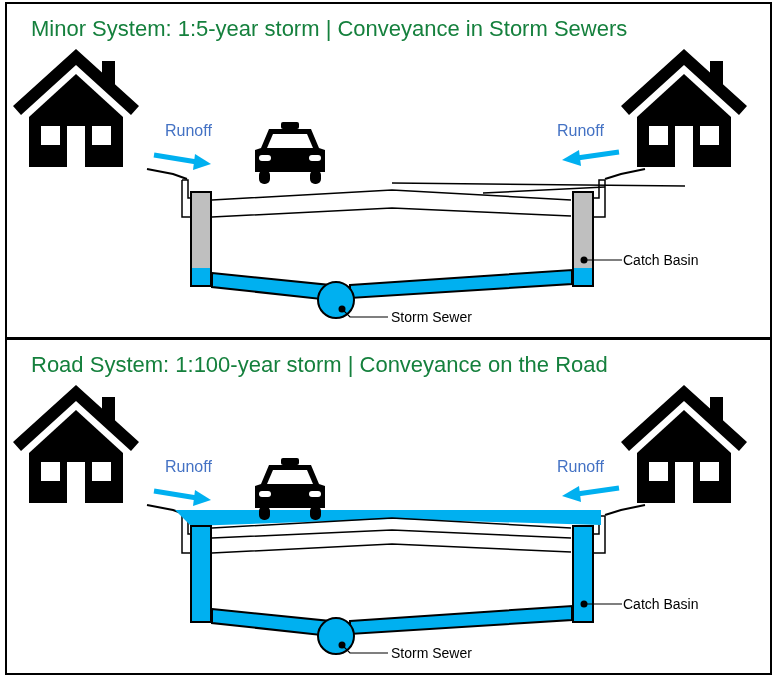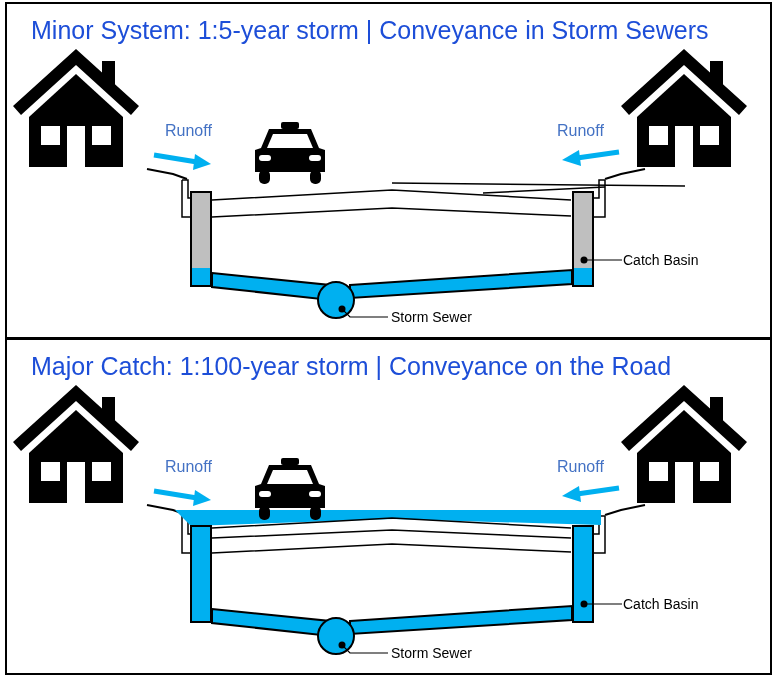--- a/index.html
+++ b/index.html
@@ -1,20 +1,20 @@
 <!DOCTYPE html>
 <html><head>
 <meta charset="utf-8">
 <style>
   html,body{margin:0;padding:0;background:#fff;}
   body{width:777px;height:678px;position:relative;overflow:hidden;font-family:"Liberation Sans",sans-serif;}
   .panel{position:absolute;left:5px;width:767px;border:2px solid #000;background:#fff;box-sizing:border-box;}
   #panel-minor{top:2px;height:337px;}
   #panel-major{top:338px;height:337px;}
-  .panel-title{position:absolute;left:24px;top:12px;font-size:25px;color:#1d4ed8;white-space:nowrap;}
+  .panel-title{position:absolute;left:24px;top:12px;font-size:22px;color:#15803d;white-space:nowrap;}
   .panel svg{position:absolute;left:-2px;top:-2px;}
   .lbl{font-family:"Liberation Sans",sans-serif;}
 </style>
 </head>
 <body>
 
 <div class="panel" id="panel-minor">
   <svg width="767" height="337" viewBox="0 0 767 337">
     <defs>
       <g id="house">
@@ -134,14 +134,14 @@
 
     <circle cx="331" cy="298" r="18" fill="#00b0f0" stroke="#000" stroke-width="2"></circle>
     <circle cx="337" cy="307" r="3.5" fill="#000"></circle>
     <polyline points="337,307 345,315 383,315" fill="none" stroke="#000" stroke-width="1.2"></polyline>
     <text class="lbl" x="386" y="320" font-size="14" fill="#000">Storm Sewer</text>
 
     <circle cx="579" cy="266" r="3.5" fill="#000"></circle>
     <line x1="579" y1="266" x2="617" y2="266" stroke="#000" stroke-width="1.2"></line>
     <text class="lbl" x="618" y="271" font-size="14" fill="#000">Catch Basin</text>
   </svg>
-  <div class="panel-title">Major Catch: 1:100-year storm | Conveyance on the Road</div>
+  <div class="panel-title">Road System: 1:100-year storm | Conveyance on the Road</div>
 </div>
 
 </body></html>

